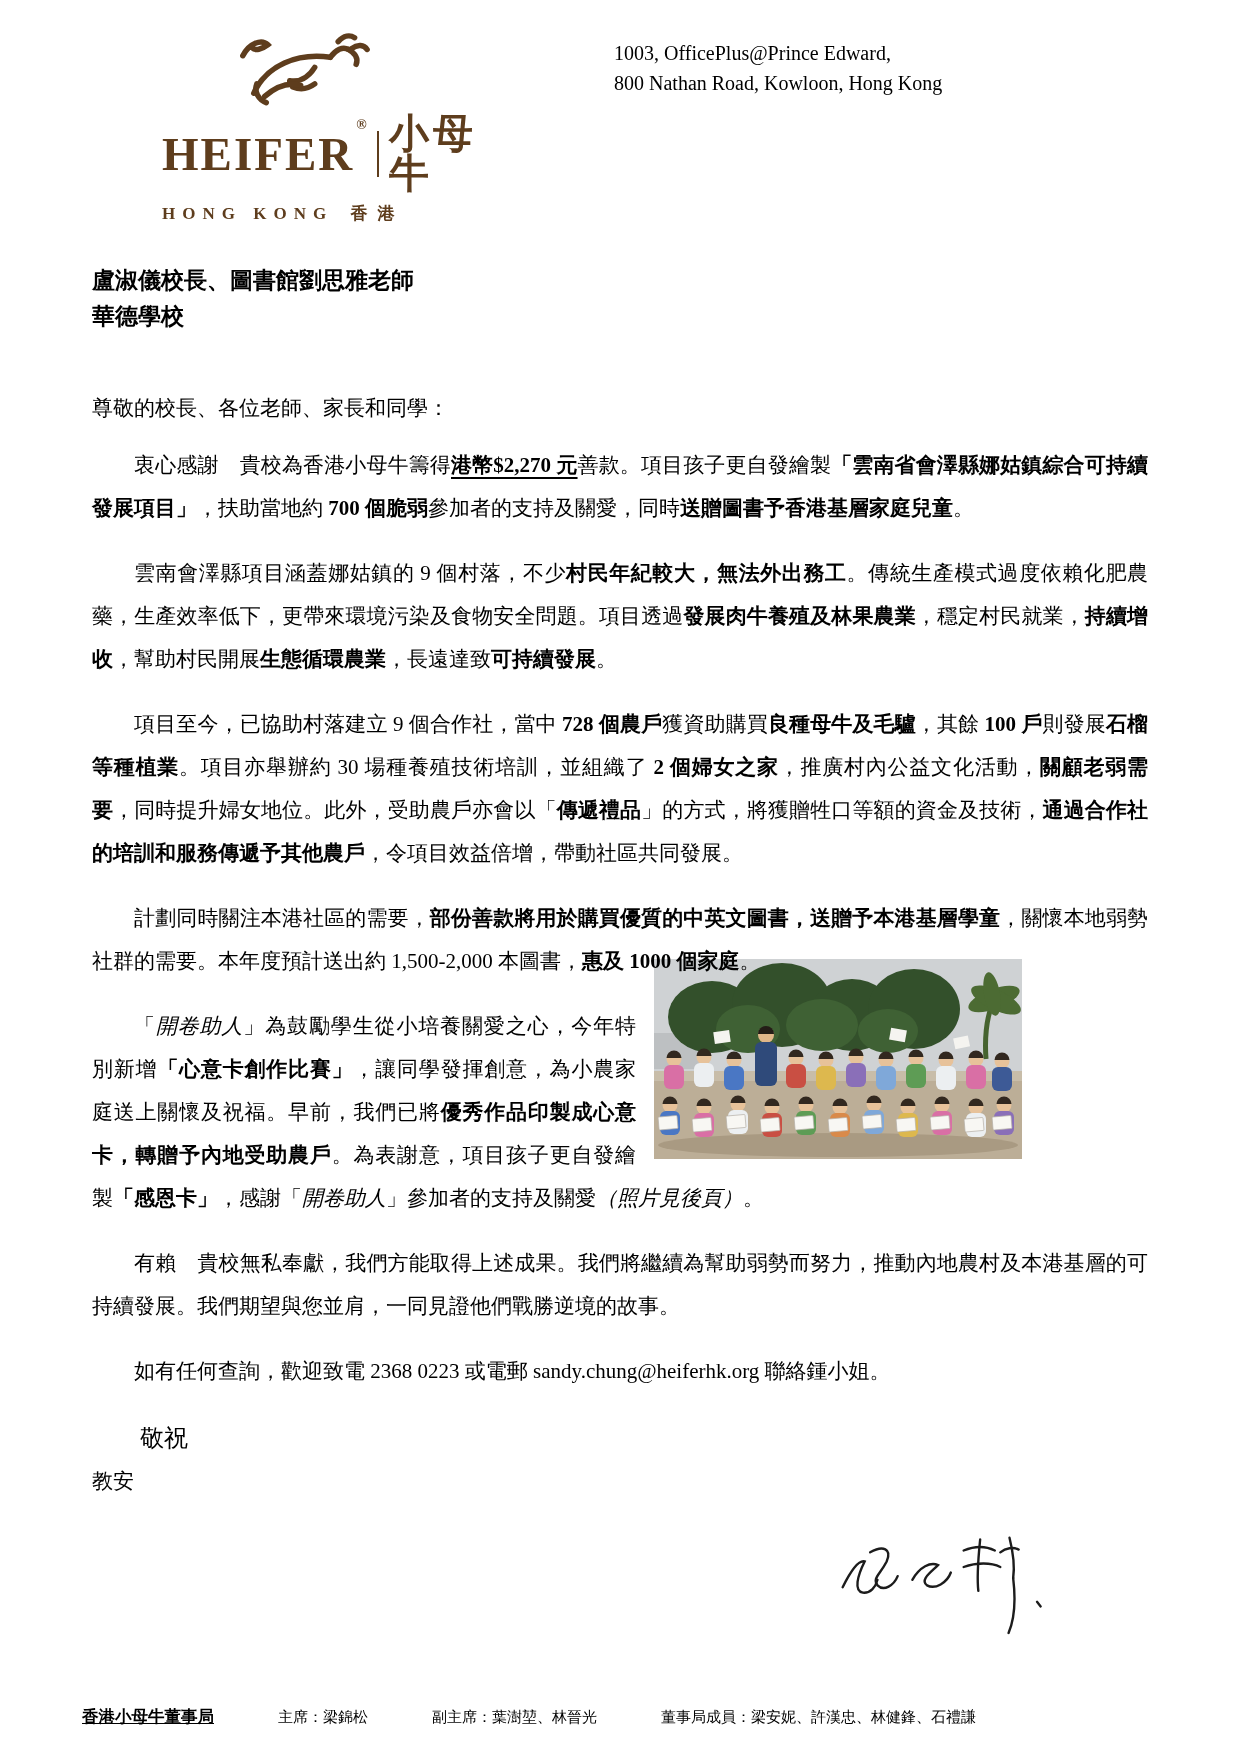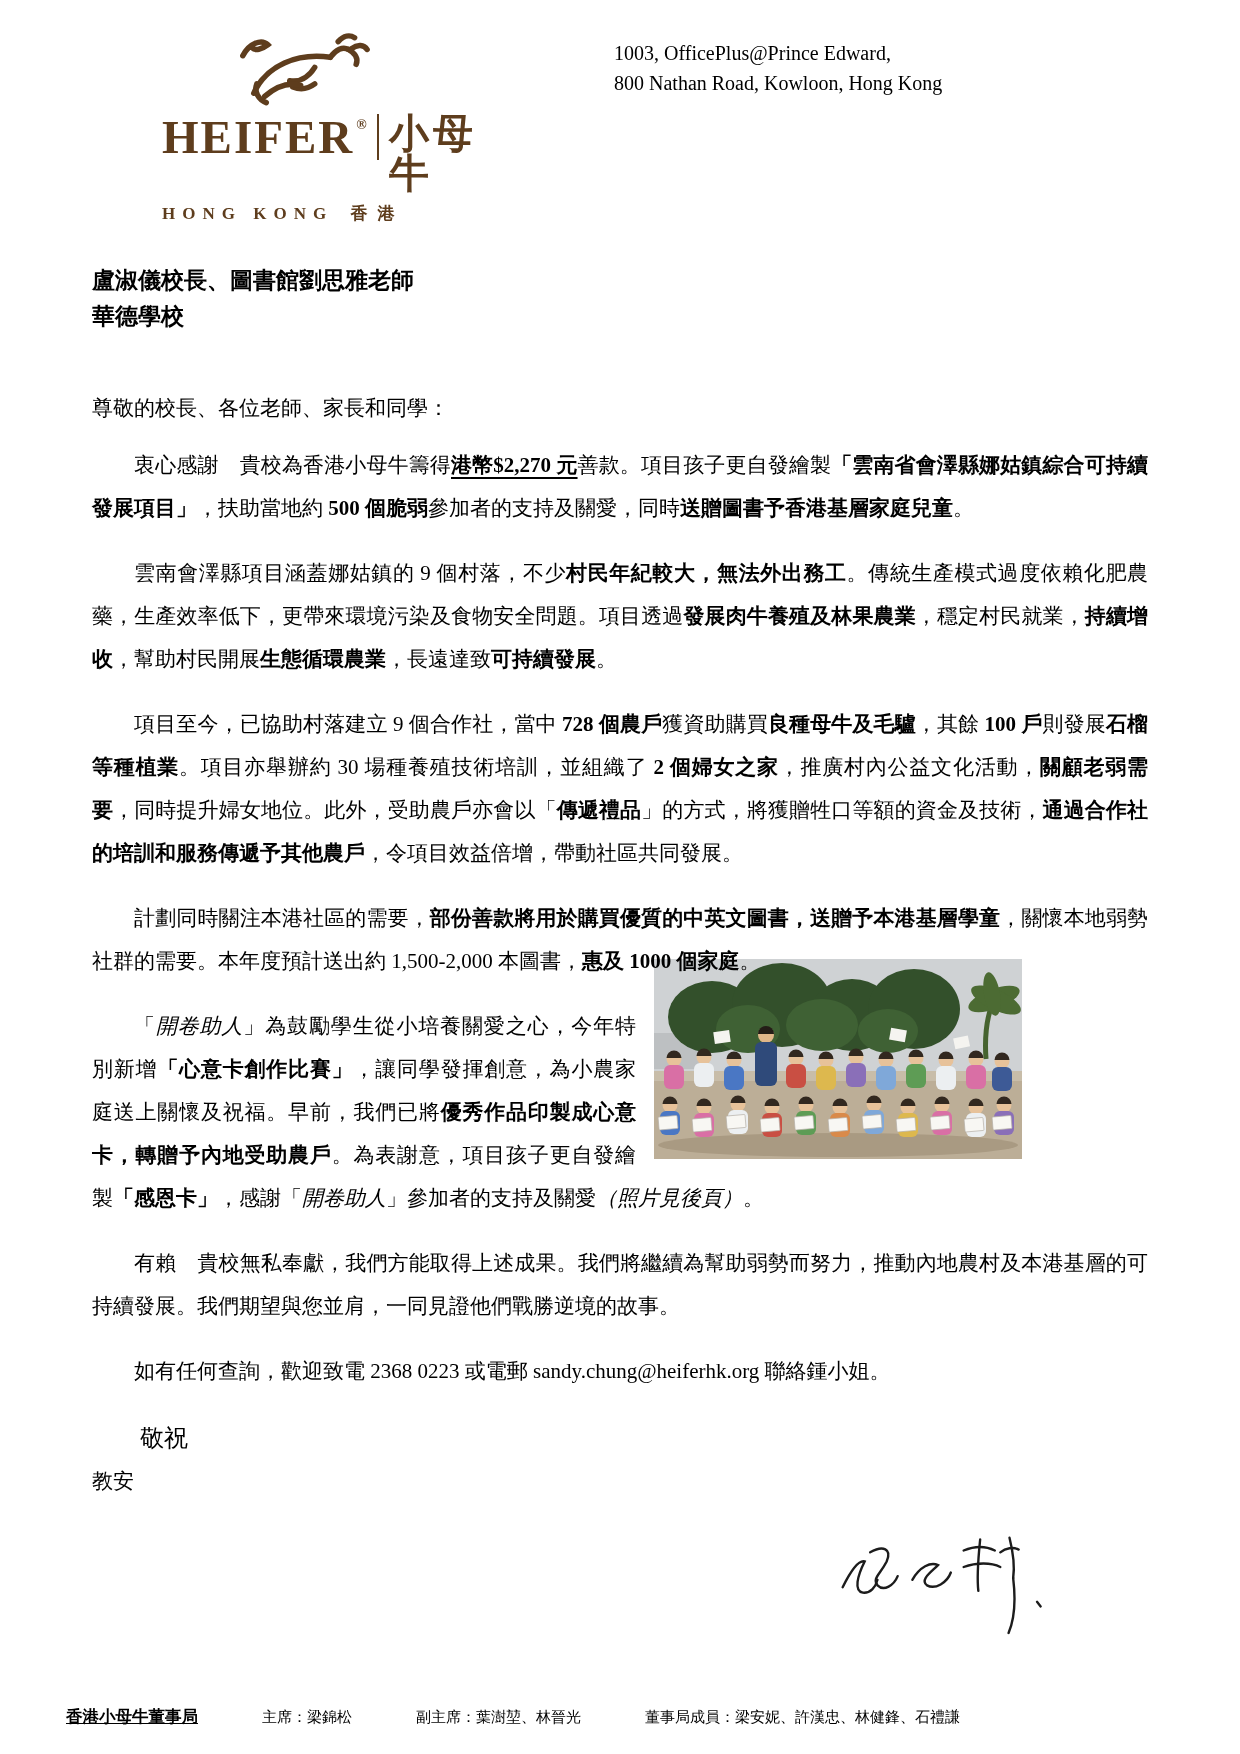--- a/index.html
+++ b/index.html
@@ -8,21 +8,21 @@
     font-family:"Liberation Serif","DejaVu Serif",serif;
     color:#000;
   }
   .page{position:relative;width:1240px;height:1754px;overflow:hidden;background:#fff;}
   .content{padding:26px 92px 0 92px;}
 
   
   .lh{display:flex;align-items:flex-start;}
   .logo{width:330px;margin-left:70px;text-align:left;color:#5e3d1d;}
   .cow{display:block;margin:0 0 2px 56px;width:170px;height:86px;}
-  .wordmark{display:flex;align-items:flex-start;line-height:1;}
+  .wordmark{display:flex;align-items:center;line-height:1;}
   .brand{font-size:47px;font-weight:bold;letter-spacing:2px;}
   .reg{font-size:14px;font-weight:bold;align-self:flex-start;margin:4px 2px 0 2px;}
   .div-bar{display:inline-block;width:3px;height:46px;background:#5e3d1d;margin:0 10px 0 8px;}
   .brand-cn{font-size:40px;font-weight:bold;letter-spacing:4px;}
   .tagline{margin-top:8px;font-size:17px;font-weight:bold;letter-spacing:7px;}
   .tag-cn{margin-left:6px;letter-spacing:10px;}
   .addr{margin-left:auto;width:534px;font-size:20px;line-height:1.52;padding-top:12px;}
 
   
   .recipient{margin-top:38px;font-size:23px;font-weight:bold;line-height:1.55;}
@@ -45,21 +45,21 @@
   }
 
   
   .wish{margin:24px 0 0 0;font-size:24px;line-height:43px;text-indent:2em;}
   .wish2{margin:0;font-size:21px;line-height:43px;}
   .sig-area{position:relative;height:150px;}
   .sig-svg{position:absolute;top:6px;right:100px;width:220px;height:138px;}
 
   
   .footer{
-    position:absolute;left:66px;right:60px;bottom:26px;
+    position:absolute;left:82px;right:60px;bottom:26px;
     display:flex;align-items:baseline;gap:64px;
     font-size:15px;white-space:nowrap;
   }
   .footer .org{font-size:16.5px;font-weight:bold;text-decoration:underline;}
 </style>
 </head>
 <body>
 
 <div class="page">
   <div class="content">
@@ -97,21 +97,21 @@
       </div>
     </header>
 
     <div class="recipient">
       <div>盧淑儀校長、圖書館劉思雅老師</div>
       <div>華德學校</div>
     </div>
 
     <div class="salutation">尊敬的校長、各位老師、家長和同學：</div>
 
-    <p class="body-p"><span>衷心感謝　貴校為香港小母牛籌得</span><span class="b u">港幣$2,270 元</span><span>善款。項目孩子更自發繪製</span><span class="b">「雲南省會澤縣娜姑鎮綜合可持續發展項目」</span><span>，扶助當地約 </span><span class="b">500 個脆弱</span><span>參加者的支持及關愛，同時</span><span class="b">送贈圖書予香港基層家庭兒童</span><span>。</span></p>
+    <p class="body-p"><span>衷心感謝　貴校為香港小母牛籌得</span><span class="b u">港幣$2,270 元</span><span>善款。項目孩子更自發繪製</span><span class="b">「雲南省會澤縣娜姑鎮綜合可持續發展項目」</span><span>，扶助當地約 </span><span class="b">700 個脆弱</span><span>參加者的支持及關愛，同時</span><span class="b">送贈圖書予香港基層家庭兒童</span><span>。</span></p>
     <p class="body-p"><span>雲南會澤縣項目涵蓋娜姑鎮的 9 個村落，不少</span><span class="b">村民年紀較大，無法外出務工</span><span>。傳統生產模式過度依賴化肥農藥，生產效率低下，更帶來環境污染及食物安全問題。項目透過</span><span class="b">發展肉牛養殖及林果農業</span><span>，穩定村民就業，</span><span class="b">持續增收</span><span>，幫助村民開展</span><span class="b">生態循環農業</span><span>，長遠達致</span><span class="b">可持續發展</span><span>。</span></p>
     <p class="body-p"><span>項目至今，已協助村落建立 9 個合作社，當中 </span><span class="b">728 個農戶</span><span>獲資助購買</span><span class="b">良種母牛及毛驢</span><span>，其餘 </span><span class="b">100 戶</span><span>則發展</span><span class="b">石榴等種植業</span><span>。項目亦舉辦約 30 場種養殖技術培訓，並組織了 </span><span class="b">2 個婦女之家</span><span>，推廣村內公益文化活動，</span><span class="b">關顧老弱需要</span><span>，同時提升婦女地位。此外，受助農戶亦會以「</span><span class="b">傳遞禮品</span><span>」的方式，將獲贈牲口等額的資金及技術，</span><span class="b">通過合作社的培訓和服務傳遞予其他農戶</span><span>，令項目效益倍增，帶動社區共同發展。</span></p>
     <p class="body-p"><span>計劃同時關注本港社區的需要，</span><span class="b">部份善款將用於購買優質的中英文圖書，送贈予本港基層學童</span><span>，關懷本地弱勢社群的需要。本年度預計送出約 1,500-2,000 本圖書，</span><span class="b">惠及 1000 個家庭</span><span>。</span></p>
 
     <p class="body-p">
       <svg class="photo" viewBox="0 0 368 200" preserveAspectRatio="none" aria-hidden="true">
         <rect width="368" height="200" fill="#cfd2d4"></rect>
         <rect x="0" y="74" width="46" height="36" fill="#bdc0c2"></rect>
         <g fill="#33502b">
           <ellipse cx="58" cy="58" rx="44" ry="36"></ellipse>

